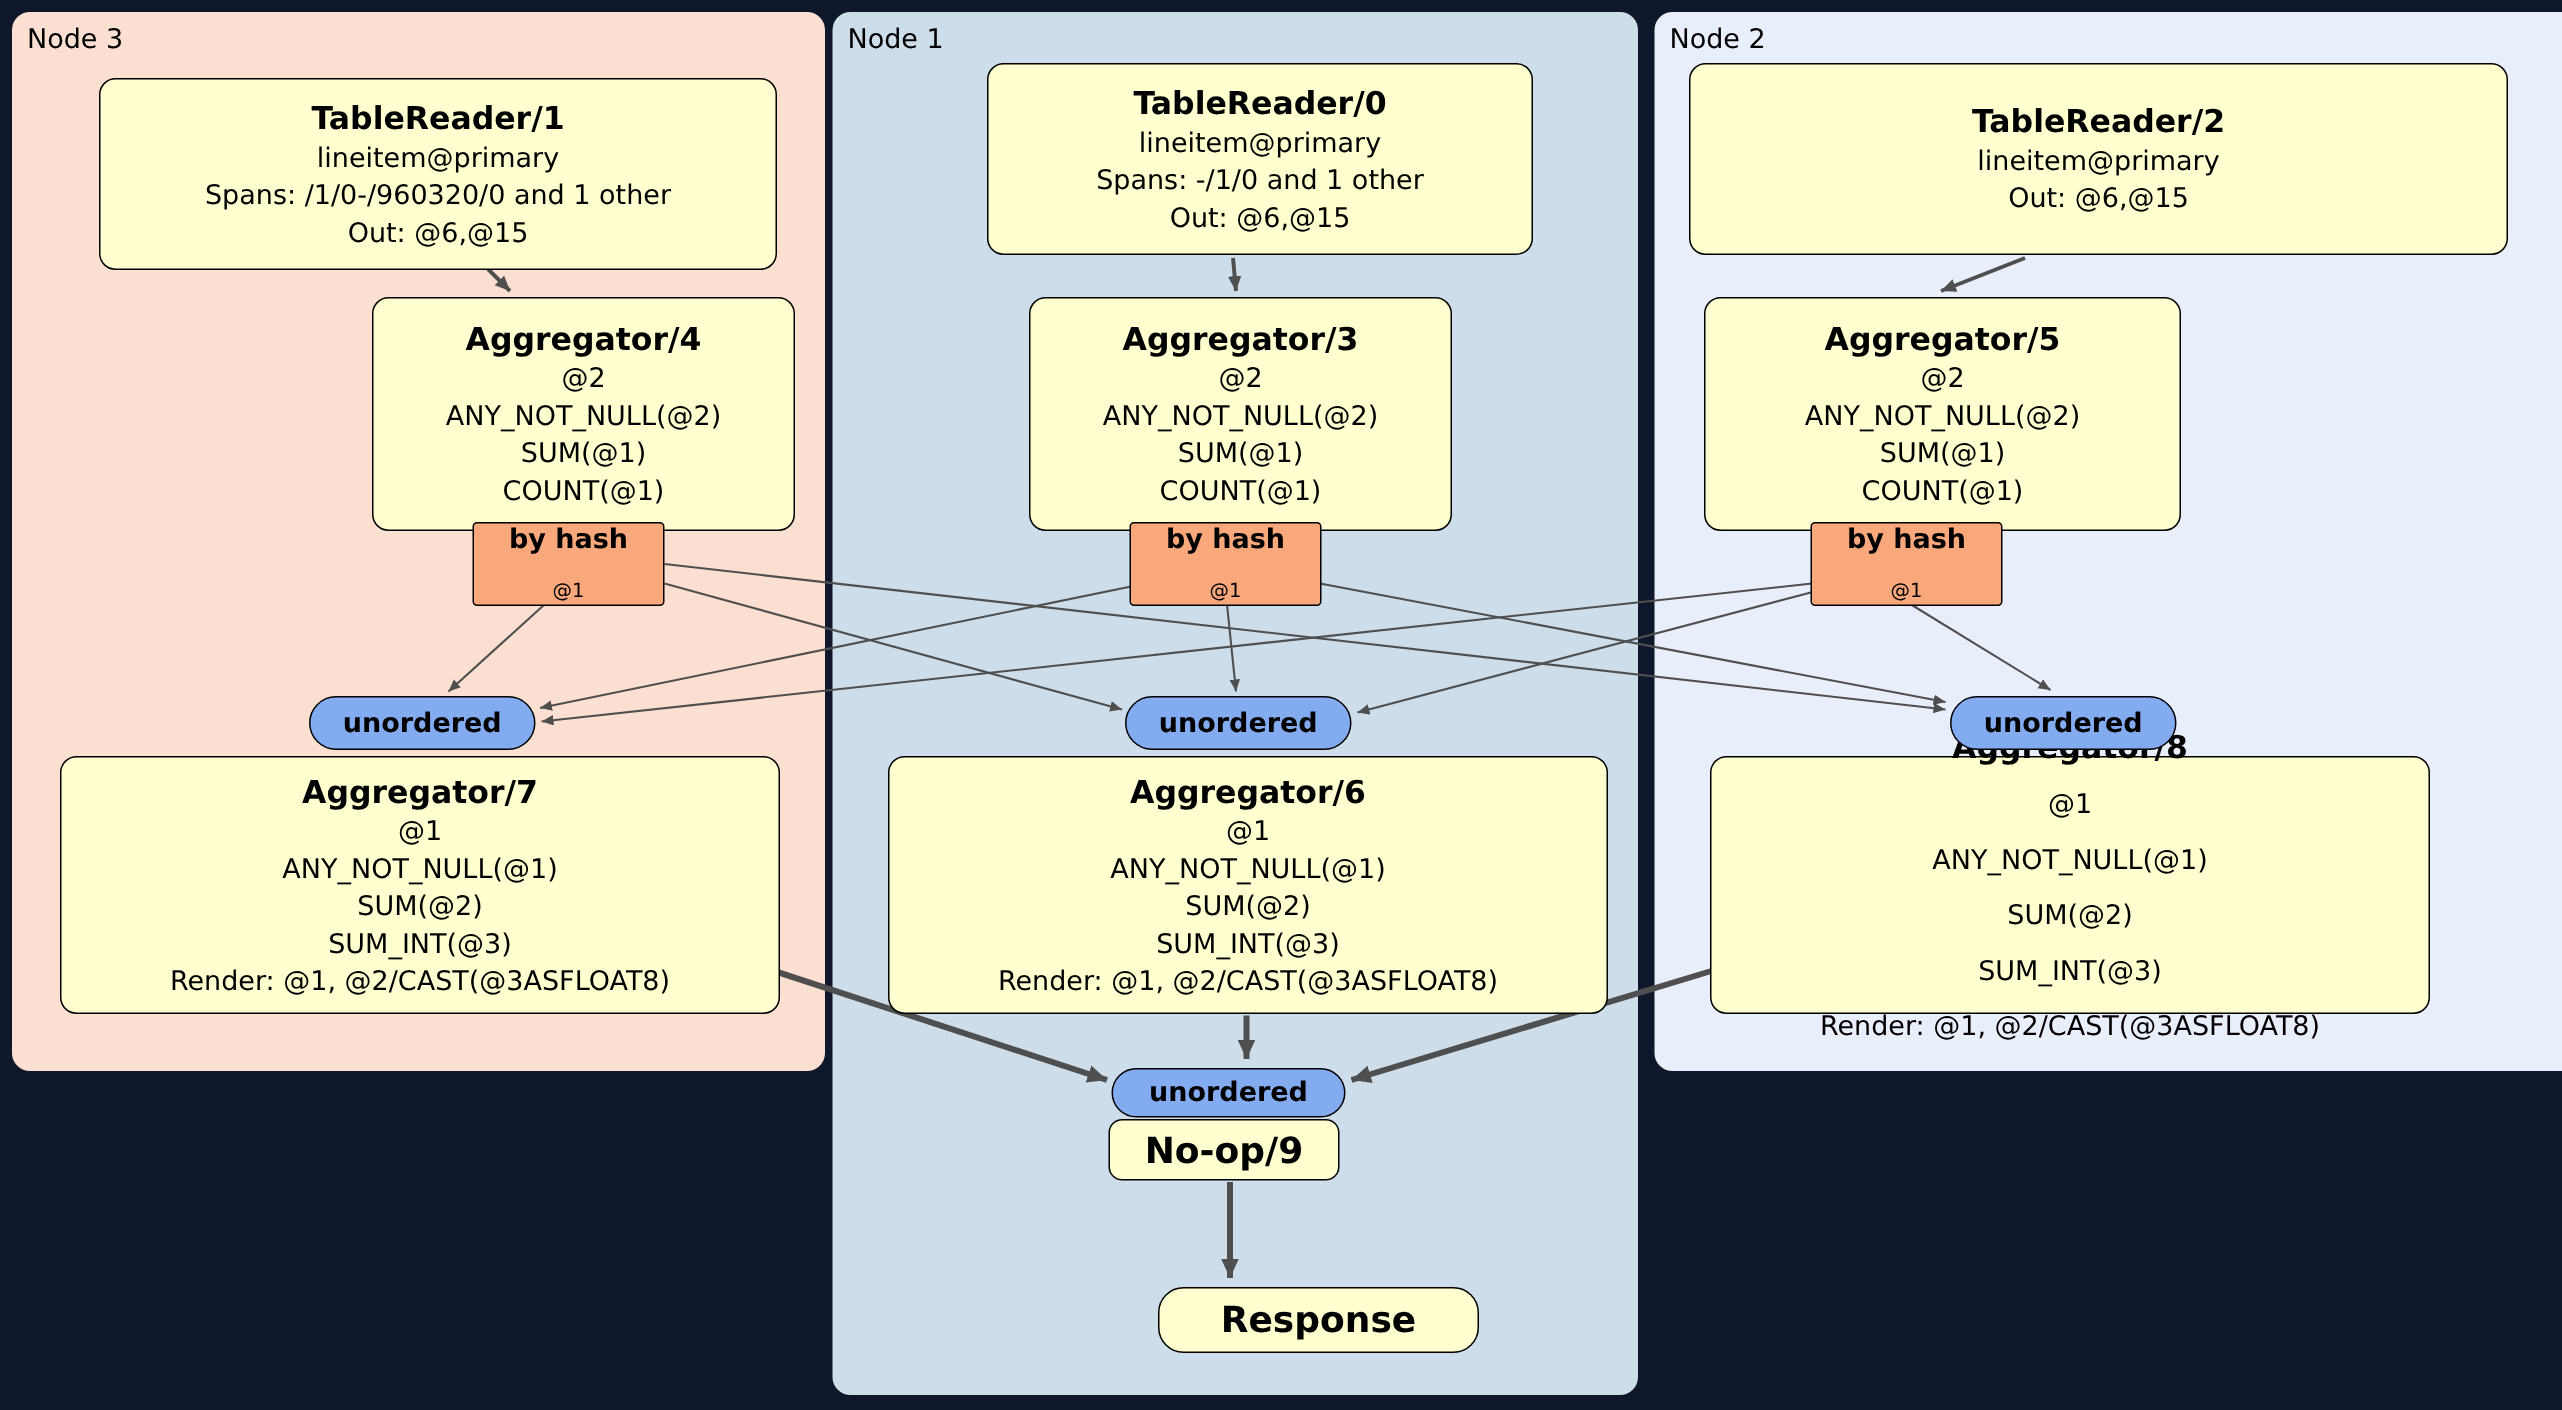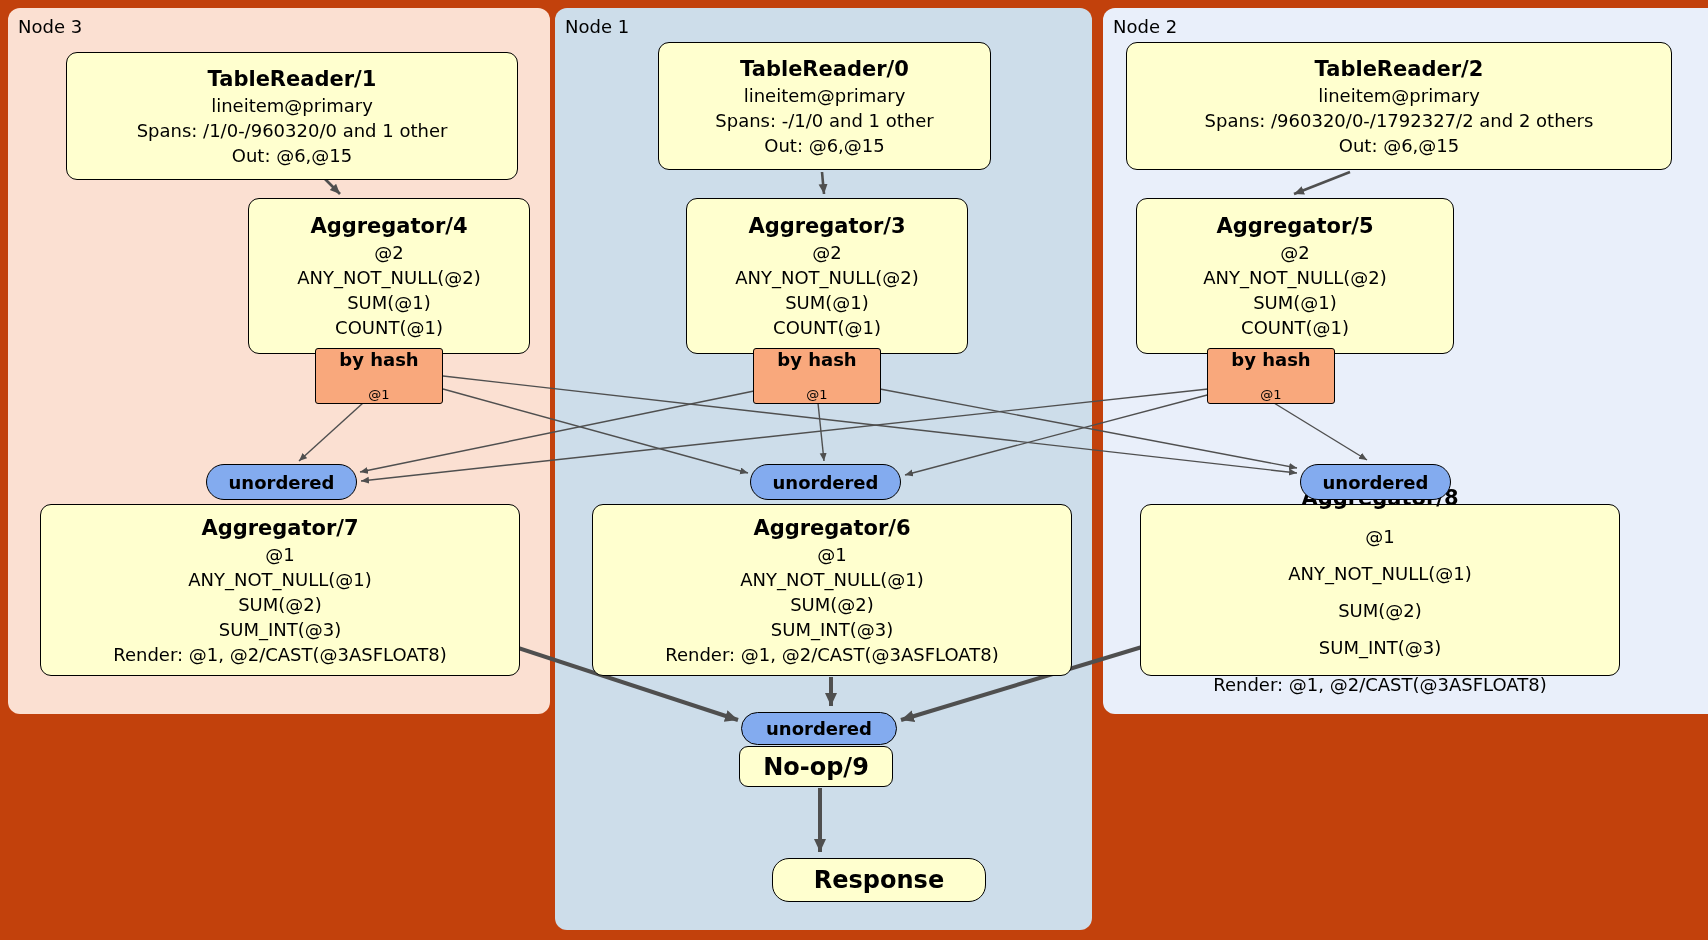--- a/index.html
+++ b/index.html
@@ -3,21 +3,21 @@
 <meta charset="utf-8">
 <style>
   html, body { margin: 0; padding: 0; background: #ffffff; }
   .canvas {
     position: relative;
     width: 1708px;
     height: 940px;
     font-family: "DejaVu Sans", "Liberation Sans", sans-serif;
     color: #000;
     overflow: hidden;
-    background: #c2410c;
+    background: #0f172a;
   }
   .region {
     position: absolute;
     border-radius: 12px;
     z-index: 0;
   }
   .region-label {
     position: absolute;
     top: 8px;
     left: 10px;
@@ -122,30 +122,29 @@
 
     <line class="edge-bold" x1="820" y1="788" x2="820" y2="852" marker-end="url(#ah-bold)"></line>
   </svg>
 
   <div class="proc" style="left:66px; top:42px; width:452px; height:128px;margin-top:10px;">
     <div class="proc-title">TableReader/1</div>
     <div class="proc-line">lineitem@primary</div>
     <div class="proc-line">Spans: /1/0-/960320/0 and 1 other</div>
     <div class="proc-line">Out: @6,@15</div>
   </div>
-  <div class="proc" style="left:658px; top:42px; width:333px; height:128px;">
+  <div class="proc" style="left:658px; top:42px; width:364px; height:128px;">
     <div class="proc-title">TableReader/0</div>
     <div class="proc-line">lineitem@primary</div>
     <div class="proc-line">Spans: -/1/0 and 1 other</div>
     <div class="proc-line">Out: @6,@15</div>
   </div>
   <div class="proc" style="left:1126px; top:42px; width:546px; height:128px;">
     <div class="proc-title">TableReader/2</div>
     <div class="proc-line">lineitem@primary</div>
-    <div class="proc-line">Spans: /960320/0-/1792327/2 and 2 others</div>
     <div class="proc-line">Out: @6,@15</div>
   </div>
 
   <div class="proc" style="left:248px; top:198px; width:282px; height:156px;">
     <div class="proc-title">Aggregator/4</div>
     <div class="proc-line">@2</div>
     <div class="proc-line">ANY_NOT_NULL(@2)</div>
     <div class="proc-line">SUM(@1)</div>
     <div class="proc-line">COUNT(@1)</div>
   </div>

